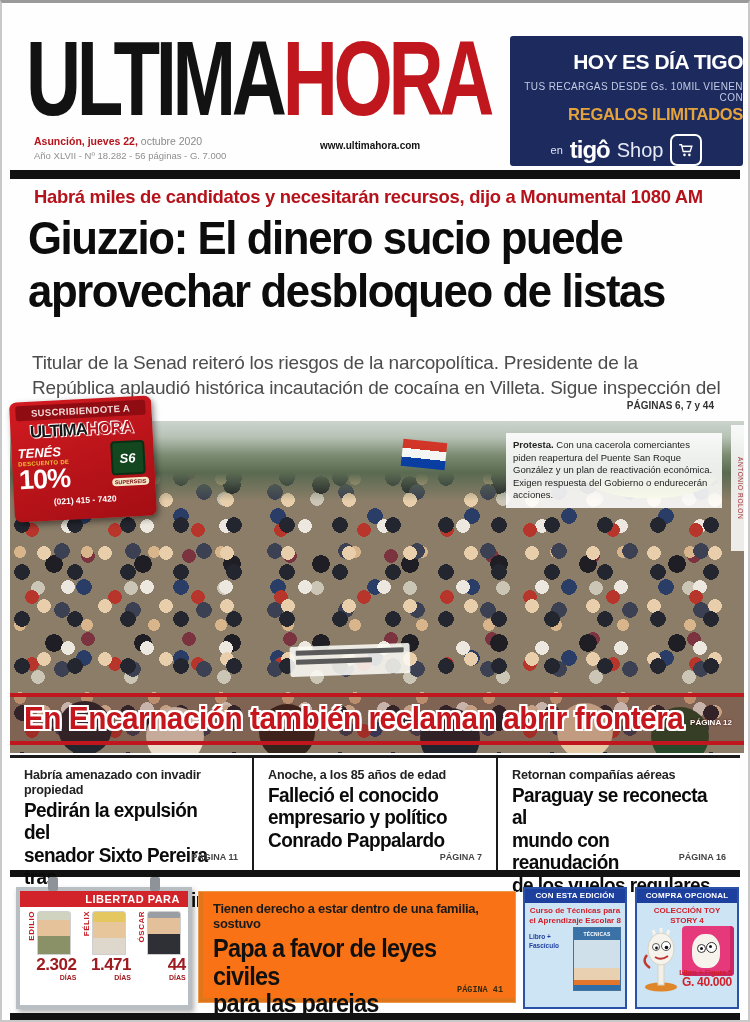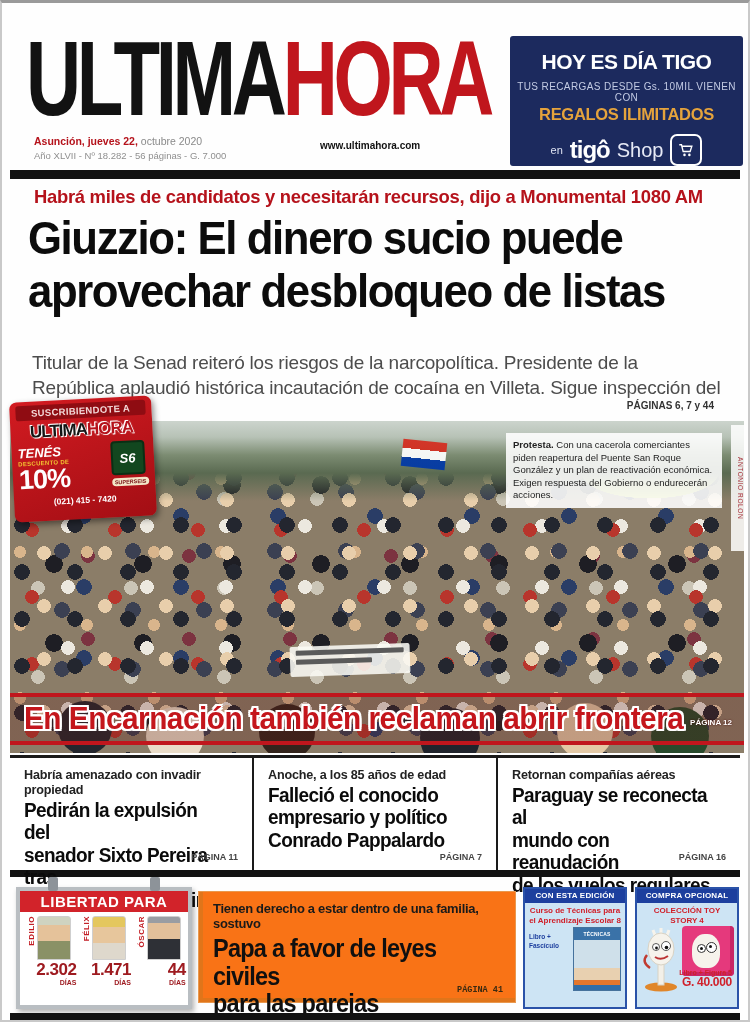--- a/index.html
+++ b/index.html
@@ -10,21 +10,21 @@
   .logo{position:absolute;left:24px;top:22px;white-space:nowrap;line-height:1;
         font-weight:900;font-size:106px;letter-spacing:-6px;
         transform:scaleX(.72);transform-origin:left top;}
   .logo .blk{color:#121212;} .logo .red{color:#c0161d;}
   .dateline{position:absolute;left:32px;top:132px;font-size:10.5px;color:#8a8a8a;}
   .dateline .bold{color:#b5121b;font-weight:bold;}
   .edition-info{position:absolute;left:32px;top:147px;font-size:9.5px;color:#8f8f8f;}
   .website{position:absolute;left:318px;top:137px;font-size:10px;font-weight:bold;color:#111;}
   
   .tigo{position:absolute;left:508px;top:33px;width:233px;height:130px;background:#1c2a5e;
-        border-radius:3px;color:#fff;text-align:center;box-sizing:border-box;padding-top:14px;}
+        border-radius:3px;color:#fff;text-align:right;box-sizing:border-box;padding-top:14px;}
   .tigo-l1{font-size:21px;font-weight:900;letter-spacing:-.5px;}
   .tigo-l2{font-size:10px;color:#c3cbe4;letter-spacing:.4px;margin-top:7px;}
   .tigo-l3{font-size:16.5px;font-weight:900;color:#e5a33c;letter-spacing:-.3px;margin-top:2px;}
   .tigo-row{display:flex;align-items:center;justify-content:center;gap:7px;margin-top:10px;}
   .tigo-en{font-size:11px;color:#dfe3f2;}
   .tigo-brand{font-size:24px;font-weight:900;letter-spacing:-1px;}
   .tigo-shop{font-size:20px;font-weight:300;color:#e7eaf6;}
   .cart{width:28px;height:28px;border:2px solid #fff;border-radius:7px;display:flex;align-items:center;justify-content:center;}
   
   .rule-a{position:absolute;left:8px;right:8px;top:167px;height:9px;background:#121212;}
@@ -103,21 +103,21 @@
   .col + .col{border-left:2px solid #1a1a1a;}
   .col-kicker{font-size:13px;font-weight:bold;color:#222;letter-spacing:-.2px;transform:scaleX(.97);transform-origin:left top;}
   .col-head{font-size:20px;font-weight:900;color:#0b0b0b;letter-spacing:-.6px;line-height:1.12;
         margin-top:2px;white-space:pre-line;transform:scaleX(.95);transform-origin:left top;}
   .col-page{position:absolute;right:14px;bottom:8px;font-size:9px;font-weight:bold;color:#444;}
   
   .board{position:absolute;left:14px;top:884px;width:176px;height:122px;background:#fff;
         border:4px solid #b9bec2;box-shadow:2px 3px 5px rgba(0,0,0,.3);box-sizing:border-box;}
   .clip{position:absolute;top:-14px;width:10px;height:14px;background:#8d9399;border-radius:2px;}
   .clip.c1{left:28px;} .clip.c2{right:28px;}
-  .board-title{background:#d2232a;color:#fff;font-size:15px;font-weight:900;text-align:center;
+  .board-title{background:#d2232a;color:#fff;font-size:11px;font-weight:900;text-align:right;
         padding:2px 8px;letter-spacing:.5px;}
   .people{display:flex;justify-content:space-around;padding:4px 2px 0 2px;}
   .person{width:33%;text-align:right;}
   .person-top{display:flex;justify-content:center;align-items:flex-start;gap:1px;}
   .vname{writing-mode:vertical-rl;transform:rotate(180deg);font-size:8px;font-weight:900;color:#c21d24;letter-spacing:.5px;}
   .portrait{width:32px;height:42px;border-radius:3px 3px 0 0;border:1px solid #cfcfcf;}
   .p0{background:linear-gradient(180deg,#cfd3c0 0 8px,#e5c29a 8px 24px,#8a9166 24px);}
   .p1{background:linear-gradient(180deg,#e4c75e 0 10px,#e7c69c 10px 26px,#ded8cc 26px);}
   .p2{background:linear-gradient(180deg,#9a9da2 0 6px,#e3c09a 6px 22px,#2e3036 22px);}
   .days{font-size:17px;font-weight:900;color:#9e1b20;letter-spacing:-.5px;line-height:1.05;margin-top:1px;}

